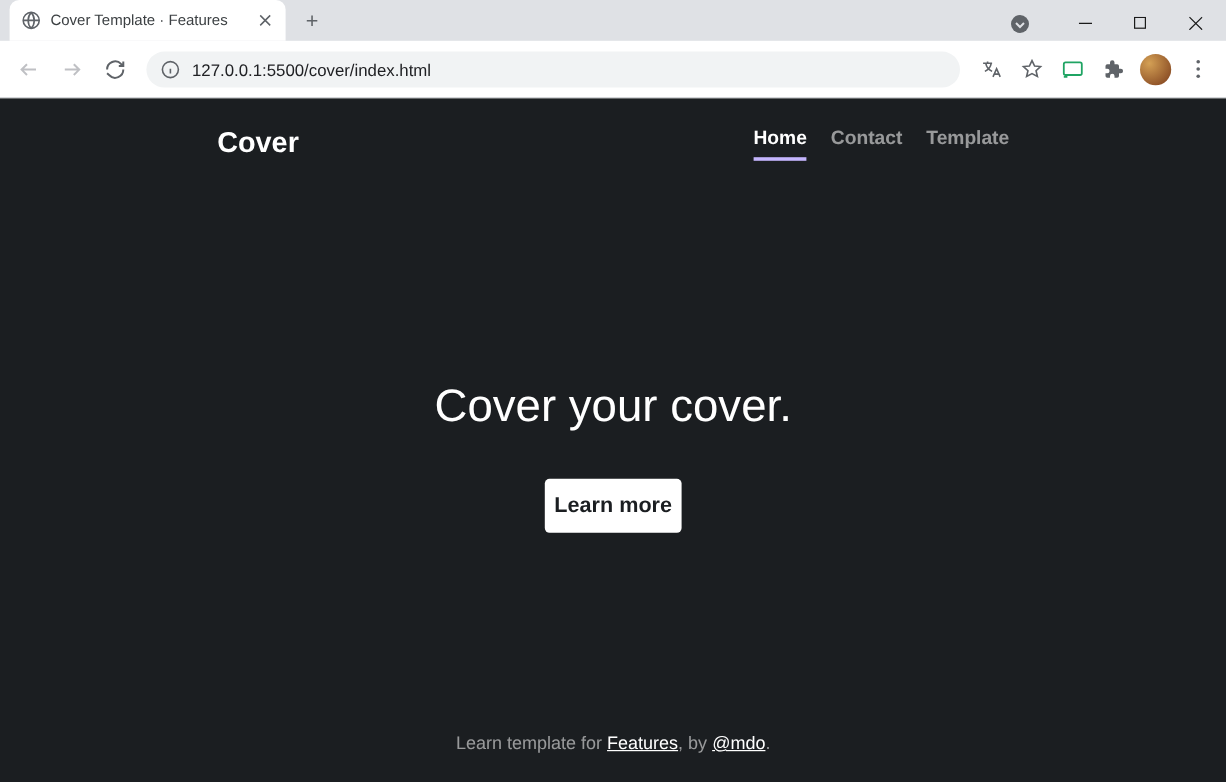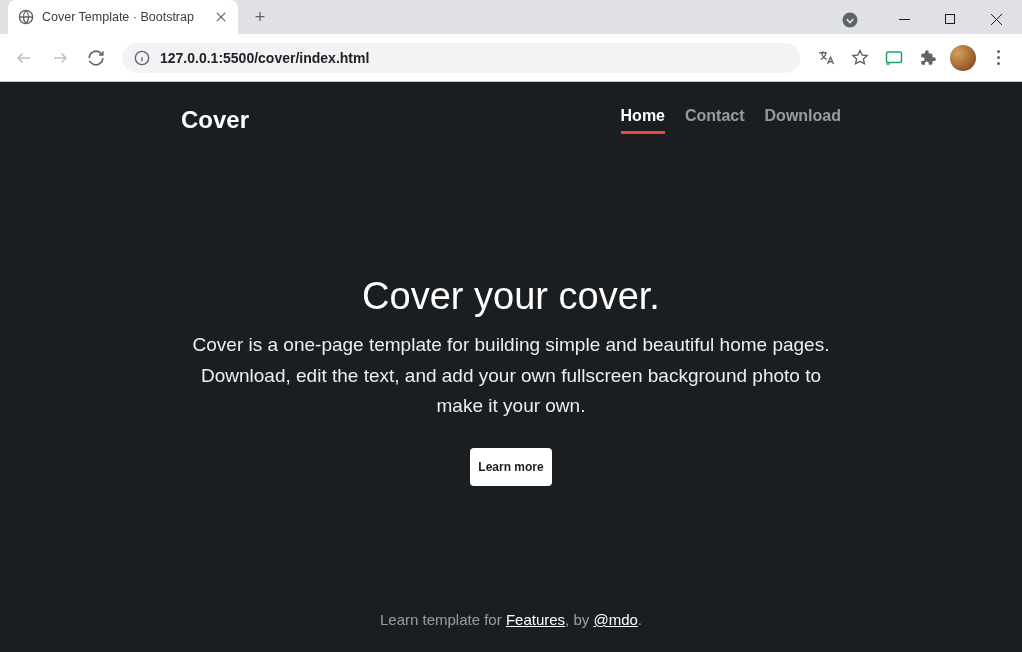--- a/index.html
+++ b/index.html
@@ -111,21 +111,20 @@
       color: #5f6368;
     }
 
     .toolbar {
       background: #fff;
       height: 58px;
       display: flex;
       align-items: center;
       padding: 0 8px;
       gap: 4px;
-      font-weight: bold;
     }
 
     .nav-btn {
       width: 32px;
       height: 32px;
       display: flex;
       align-items: center;
       justify-content: center;
       color: #5f6368;
       cursor: pointer;
@@ -239,21 +238,21 @@
       color: rgba(255,255,255,0.55);
       font-weight: 700;
       font-size: 16px;
       text-decoration: none;
       padding-bottom: 6px;
       cursor: pointer;
     }
 
     .nav a.active {
       color: #fff;
-      border-bottom: 3px solid #ef4444;
+      border-bottom: 3px solid #c4b5fd;
       margin-left: 46px;
     }
 
     .hero {
       flex: 1;
       display: flex;
       flex-direction: column;
       justify-content: center;
       align-items: center;
       padding-top: 40px;
@@ -271,21 +270,21 @@
       line-height: 1.6;
       color: rgba(255,255,255,0.92);
       max-width: 640px;
     }
 
     .learn-btn {
       margin-top: 26px;
       background: #fff;
       color: #1b1e21;
       border: none;
-      font-size: 12px;
+      font-size: 18px;
       font-weight: 700;
       padding: 12px 8px;
       border-radius: 4px;
       cursor: pointer;
     }
 
     .footer {
       padding: 24px 0;
       color: rgba(255,255,255,0.55);
       font-size: 15px;
@@ -302,21 +301,21 @@
 
 <div class="browser-chrome">
   <div class="tab-strip">
     <div class="tab">
       <span class="globe-icon">
         <svg viewBox="0 0 24 24" fill="none" stroke="currentColor" stroke-width="2">
           <circle cx="12" cy="12" r="10"></circle>
           <path d="M2 12h20M12 2a15 15 0 010 20M12 2a15 15 0 000 20"></path>
         </svg>
       </span>
-      <span class="tab-title">Cover Template · Bootstrap</span>
+      <span class="tab-title">Cover Template · Features</span>
       <span class="close-x">
         <svg viewBox="0 0 12 12" width="10" height="10" stroke="currentColor" stroke-width="1.5">
             <path d="M1 1l10 10M11 1L1 11"></path>
           </svg>
       </span>
     </div>
     <div class="new-tab">+</div>
 
     <div class="incognito-icon">
       <svg viewBox="0 0 24 24" fill="#5f6368">
@@ -406,27 +405,26 @@
   </div>
 </div>
 
 <div class="page">
   <div class="page-inner">
     <header class="masthead">
       <h3 class="brand">Cover</h3>
       <nav class="nav">
         <a class="active">Home</a>
         <a>Contact</a>
-        <a>Download</a>
+        <a>Template</a>
       </nav>
     </header>
 
     <main class="hero">
       <h1>Cover your cover.</h1>
-      <p>Cover is a one-page template for building simple and beautiful home pages. Download, edit the text, and add your own fullscreen background photo to make it your own.</p>
       <button class="learn-btn">Learn more</button>
     </main>
 
     <footer class="footer">
       <span>Learn template for </span><a>Features</a><span>, by </span><a>@mdo</a><span>.</span>
     </footer>
   </div>
 </div>
 
 </body></html>

